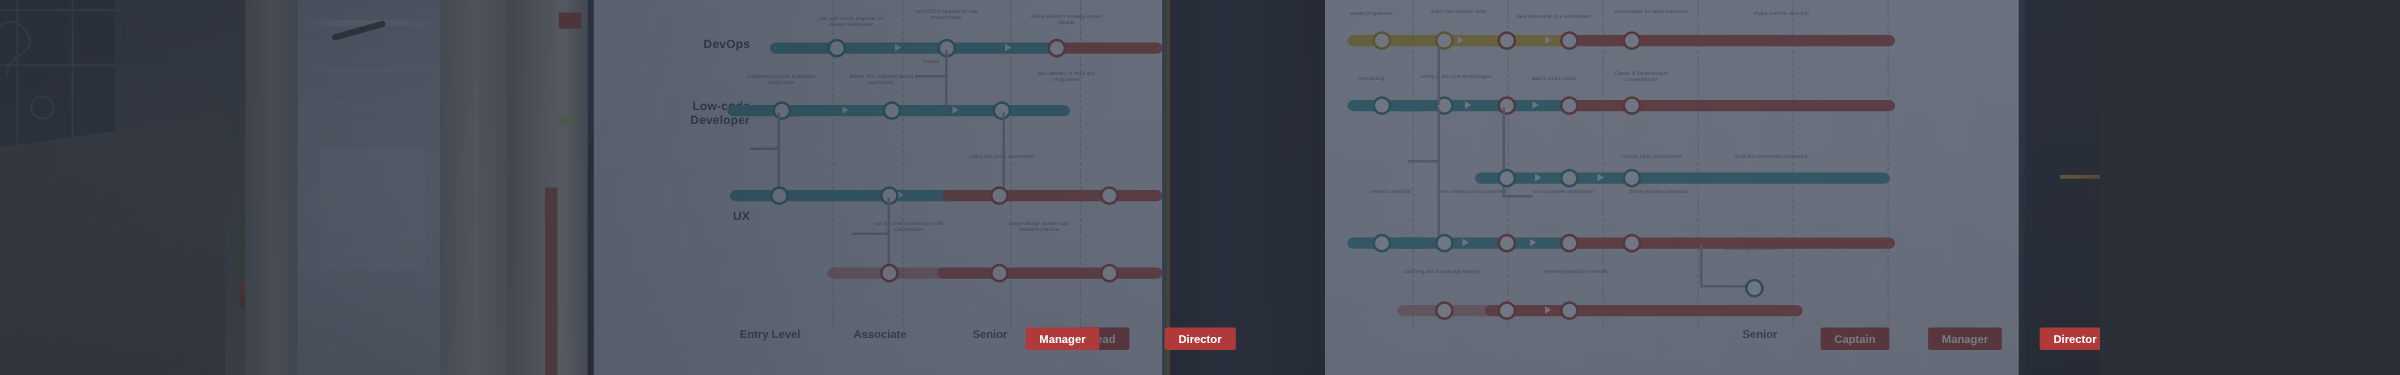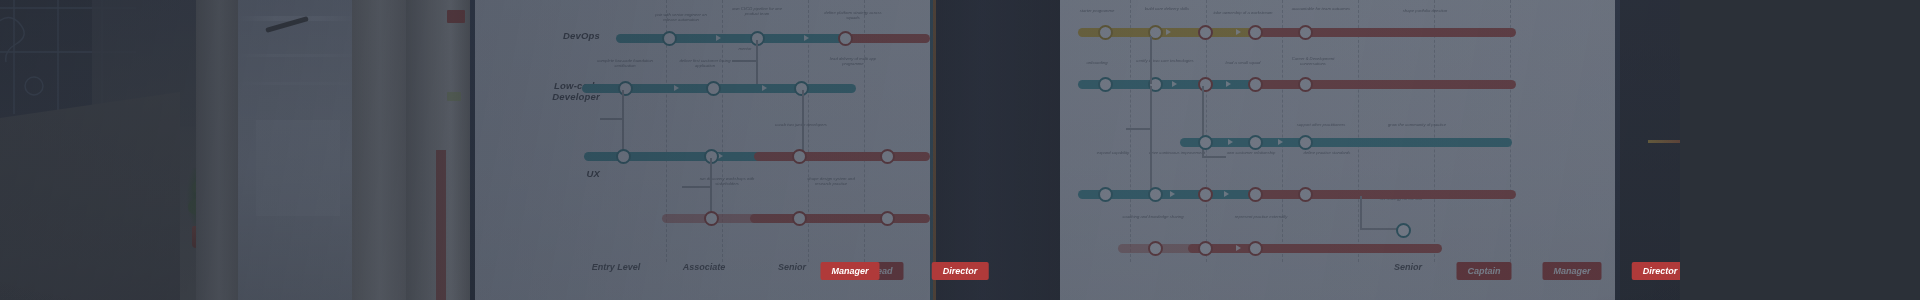--- a/index.html
+++ b/index.html
@@ -4,21 +4,20 @@
 <title>Hero Banner</title>
 <style>
   html,body{margin:0;padding:0;background:#2b3038;}
   body{font-family:"Liberation Sans","DejaVu Sans",sans-serif;}
 
   .stage{
     position:relative;
     width:1680px;height:300px;
     overflow:hidden;
     background:#a21caf;
-    font-style:italic;
   }
 
   
   .photo{position:absolute;inset:0;overflow:hidden;}
 
   
   .corridor{
     position:absolute;left:0;top:0;width:470px;height:300px;
     background:
       linear-gradient(100deg,#6b675f 0%,#757069 18%,#8d8880 34%,#a9a49b 46%,

